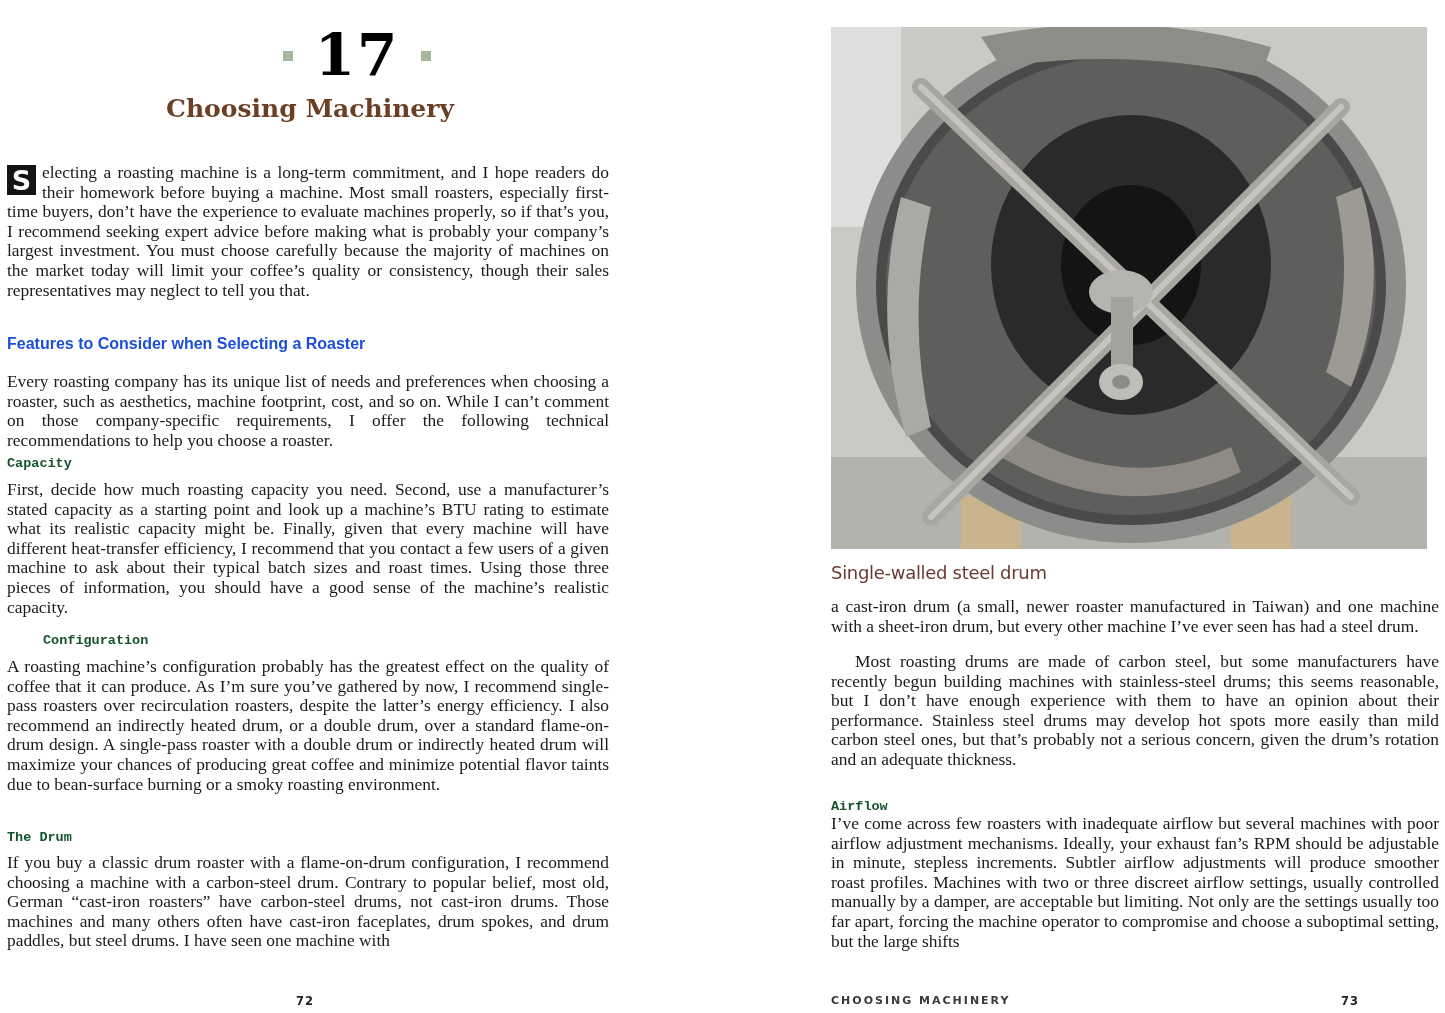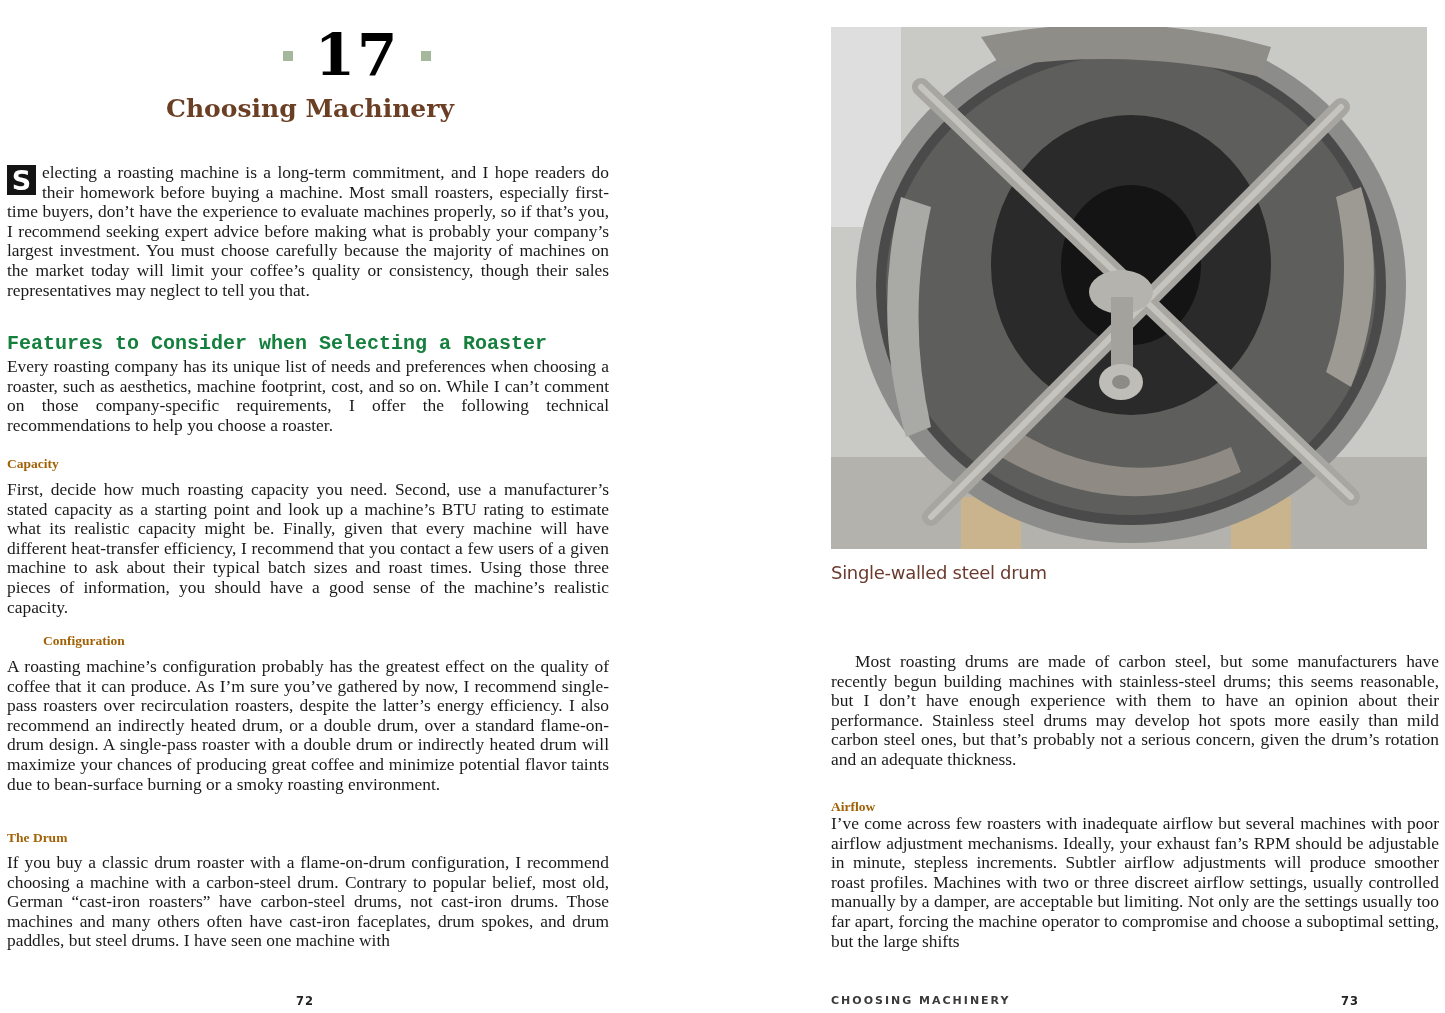--- a/index.html
+++ b/index.html
@@ -25,26 +25,26 @@
       font-family: "Liberation Serif", serif; font-size: 17.4px; line-height: 19.6px;
       color: #1a1a1a; text-align: justify; margin: 0;
     }
     .right .text { left: 6px; width: 608px; }
     .dropcap {
       float: left; width: 29px; height: 30px; background: #141414; color: #ffffff;
       font-family: "DejaVu Sans", sans-serif; font-weight: bold; font-size: 27px;
       line-height: 31px; text-align: center; margin: 2px 6px 0 0;
     }
     .section-head {
-      position: absolute; left: 7px; font-family: Liberation Mono, monospace; font-weight: bold;
-      font-size: 20px; color: #15803d; margin: 0; line-height: 20px;
+      position: absolute; left: 7px; font-family: Liberation Sans, sans-serif; font-weight: bold;
+      font-size: 16px; color: #1d4ed8; margin: 0; line-height: 20px;
     }
     .sub-head {
-      position: absolute; left: 7px; font-family: Liberation Serif, serif; font-weight: bold;
-      font-size: 13.5px; color: #a16207; margin: 0; line-height: 18px;
+      position: absolute; left: 7px; font-family: Liberation Mono, monospace; font-weight: bold;
+      font-size: 13.5px; color: #14532d; margin: 0; line-height: 18px;
     }
     .right .sub-head { left: 6px; }
     .indent { text-indent: 24px; display: block; }
 
     .folio {
       position: absolute; top: 994px; font-family: "DejaVu Sans", sans-serif; font-weight: bold;
       font-size: 11.5px; color: #222; letter-spacing: 1px;
     }
     .running-head {
       position: absolute; top: 994px; left: 6px; font-family: "DejaVu Sans", sans-serif; font-weight: bold;
@@ -69,21 +69,21 @@
   <div class="chapter-number">
     <span class="dot"></span><span>17</span><span class="dot"></span>
   </div>
   <h1 class="chapter-title" style="margin:0">Choosing Machinery</h1>
 
   <p class="text" style="top:163px;">
     <span class="dropcap">S</span><span>electing a roasting machine is a long-term commitment, and I hope readers do their homework before buying a machine. Most small roasters, especially first-time buyers, don’t have the experience to evaluate machines properly, so if that’s you, I recommend seeking expert advice before making what is probably your company’s largest investment. You must choose carefully because the majority of machines on the market today will limit your coffee’s quality or consistency, though their sales representatives may neglect to tell you that.</span>
   </p>
 
   <h2 class="section-head" style="top:334px;">Features to Consider when Selecting a Roaster</h2>
-  <p class="text" style="top:357px;">Every roasting company has its unique list of needs and preferences when choosing a roaster, such as aesthetics, machine footprint, cost, and so on. While I can’t comment on those company-specific requirements, I offer the following technical recommendations to help you choose a roaster.</p>
+  <p class="text" style="top:372px;">Every roasting company has its unique list of needs and preferences when choosing a roaster, such as aesthetics, machine footprint, cost, and so on. While I can’t comment on those company-specific requirements, I offer the following technical recommendations to help you choose a roaster.</p>
 
   <h3 class="sub-head" style="top:455px;">Capacity</h3>
   <p class="text" style="top:480px;">First, decide how much roasting capacity you need. Second, use a manufacturer’s stated capacity as a starting point and look up a machine’s BTU rating to estimate what its realistic capacity might be. Finally, given that every machine will have different heat-transfer efficiency, I recommend that you contact a few users of a given machine to ask about their typical batch sizes and roast times. Using those three pieces of information, you should have a good sense of the machine’s realistic capacity.</p>
 
   <h3 class="sub-head" style="top:632px;margin-left:36px;">Configuration</h3>
   <p class="text" style="top:657px;">A roasting machine’s configuration probably has the greatest effect on the quality of coffee that it can produce. As I’m sure you’ve gathered by now, I recommend single-pass roasters over recirculation roasters, despite the latter’s energy efficiency. I also recommend an indirectly heated drum, or a double drum, over a standard flame-on-drum design. A single-pass roaster with a double drum or indirectly heated drum will maximize your chances of producing great coffee and minimize potential flavor taints due to bean-surface burning or a smoky roasting environment.</p>
 
   <h3 class="sub-head" style="top:829px;">The Drum</h3>
   <p class="text" style="top:853px;">If you buy a classic drum roaster with a flame-on-drum configuration, I recommend choosing a machine with a carbon-steel drum. Contrary to popular belief, most old, German “cast-iron roasters” have carbon-steel drums, not cast-iron drums. Those machines and many others often have cast-iron faceplates, drum spokes, and drum paddles, but steel drums. I have seen one machine with</p>
 
@@ -112,20 +112,21 @@
       <line x1="90" y1="60" x2="520" y2="470" stroke="#c6c4bf" stroke-width="6" stroke-linecap="round"></line>
       <line x1="510" y1="80" x2="100" y2="490" stroke="#c6c4bf" stroke-width="6" stroke-linecap="round"></line>
       <ellipse cx="290" cy="265" rx="32" ry="22" fill="#b5b3ae"></ellipse>
       <rect x="280" y="270" width="22" height="80" fill="#a4a29d"></rect>
       <ellipse cx="290" cy="355" rx="22" ry="18" fill="#bfbdb8"></ellipse>
       <ellipse cx="290" cy="355" rx="9" ry="7" fill="#8d8b86"></ellipse>
     </svg>
   </div>
   <div class="caption">Single-walled steel drum</div>
 
+  <p class="text" style="top:597px;">a cast-iron drum (a small, newer roaster manufactured in Taiwan) and one machine with a sheet-iron drum, but every other machine I’ve ever seen has had a steel drum.</p>
   <p class="text" style="top:652px;">
       <span class="indent">Most roasting drums are made of carbon steel, but some manufacturers have recently begun building machines with stainless-steel drums; this seems reasonable, but I don’t have enough experience with them to have an opinion about their performance. Stainless steel drums may develop hot spots more easily than mild carbon steel ones, but that’s probably not a serious concern, given the drum’s rotation and an adequate thickness.</span>
     </p>
 
   <h3 class="sub-head" style="top:790px;margin-top:8px;">Airflow</h3>
   <p class="text" style="top:814px;">I’ve come across few roasters with inadequate airflow but several machines with poor airflow adjustment mechanisms. Ideally, your exhaust fan’s RPM should be adjustable in minute, stepless increments. Subtler airflow adjustments will produce smoother roast profiles. Machines with two or three discreet airflow settings, usually controlled manually by a damper, are acceptable but limiting. Not only are the settings usually too far apart, forcing the machine operator to compromise and choose a suboptimal setting, but the large shifts</p>
 
   <div class="running-head">CHOOSING MACHINERY</div>
   <div class="folio" style="left:516px;text-align:right;">73</div>
 </div>

